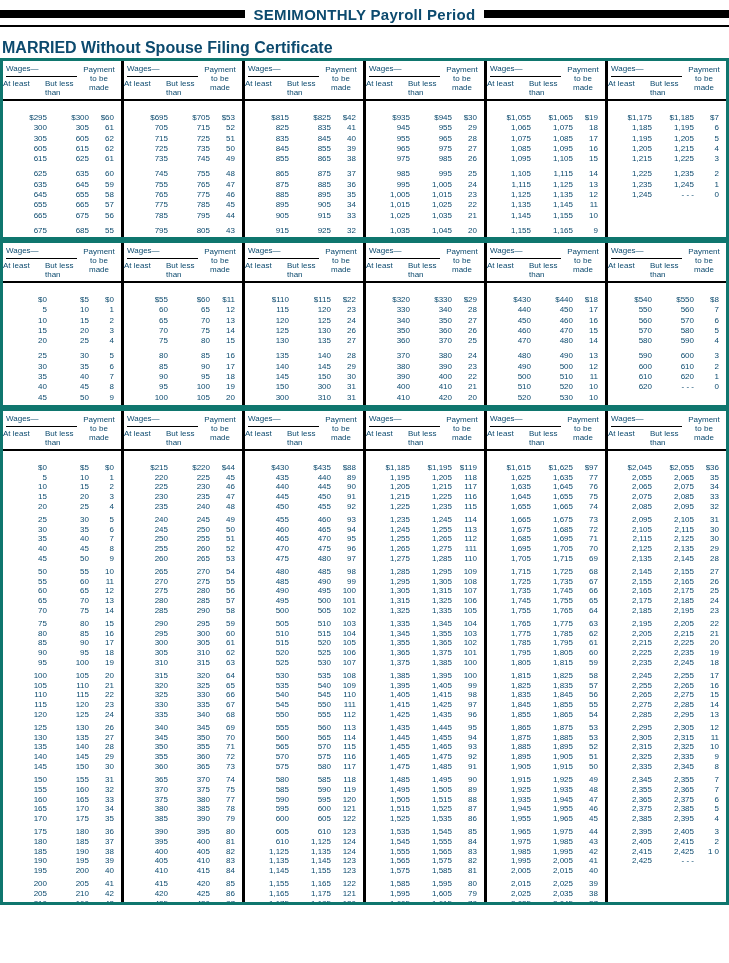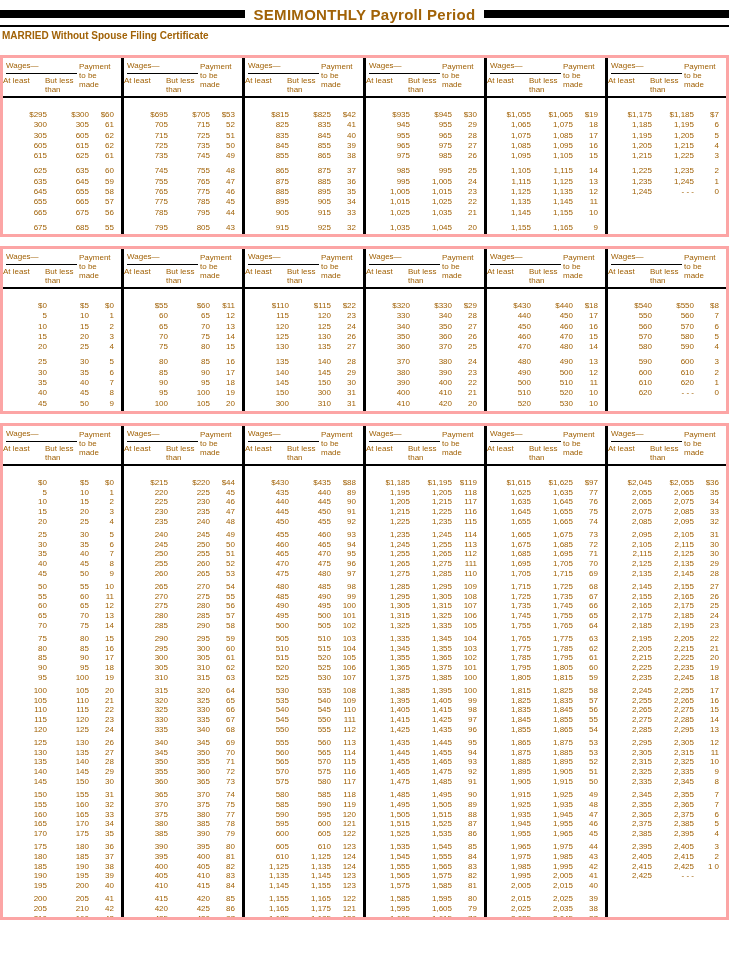--- a/index.html
+++ b/index.html
@@ -1,39 +1,39 @@
 <!DOCTYPE html>
 <html><head>
 <meta charset="utf-8">
 <style>
   * { box-sizing: border-box; }
   html,body { margin:0; padding:0; background:#fff; }
   .page {
     width:729px; height:963px; overflow:hidden;
-    font-family:"Liberation Sans", sans-serif; color:#a16207;
+    font-family:"Liberation Sans", sans-serif; color:#0c4a6e;
     padding-top:3px; background:#fff;
   }
   .banner { display:flex; align-items:center; height:22px; gap:8px; }
   .banner .bar { flex:1 1 0; height:8px; background:#000; }
   .banner.thin { height:20px; }
   .banner.thin .bar { height:3px; }
   .banner-title { font-weight:bold; font-size:15px; letter-spacing:.3px; white-space:nowrap; }
   .section-title {
-    border-top:2px solid #000; font-weight:bold; font-size:10px;
-    padding:2px 2px 3px 2px; line-height:14px;
+    border-top:2px solid #000; font-weight:bold; font-size:16px;
+    padding:14px 2px 3px 2px; line-height:14px;
   }
-  .band { display:flex; border:3px solid #fca5a5; overflow:hidden; background:#fff;margin-top:9px; }
+  .band { display:flex; border:3px solid #0f766e; overflow:hidden; background:#fff; }
   .band1 { height:182px; }
   .band2 { height:168px; }
   .band3 { height:497px; }
   .tcol { flex:1 1 0; border-right:3px solid #000; display:flex; flex-direction:column; overflow:hidden; }
   .tcol:last-child { border-right:0; }
   .colhead { position:relative; height:40px; border-bottom:2px solid #000; flex:0 0 auto; font-size:8px; line-height:9px; }
   .wages-label { position:absolute; left:3px; top:3px; width:71px; border-bottom:1px solid #000; padding-bottom:3px; }
-  .pay-head { position:absolute; right:2px; top:4px; width:40px; }
+  .pay-head { position:absolute; right:2px; top:4px; width:40px; text-align:center; }
   .subheads { position:absolute; left:0; top:18px; display:flex; }
   .sh-a { width:42px; }
   .sh-b { width:44px; text-align:left; }
   .tbody-area { padding-top:12px; }
   .tgroup { margin-bottom:5px; }
   .band3 .tgroup { margin-bottom:3.5px; }
   .trow { display:flex; font-size:8px; line-height:10.3px; }
   .band3 .trow { line-height:9.7px; }
   .c { display:block; text-align:right; white-space:nowrap; }
   .c.a { width:44px; }

